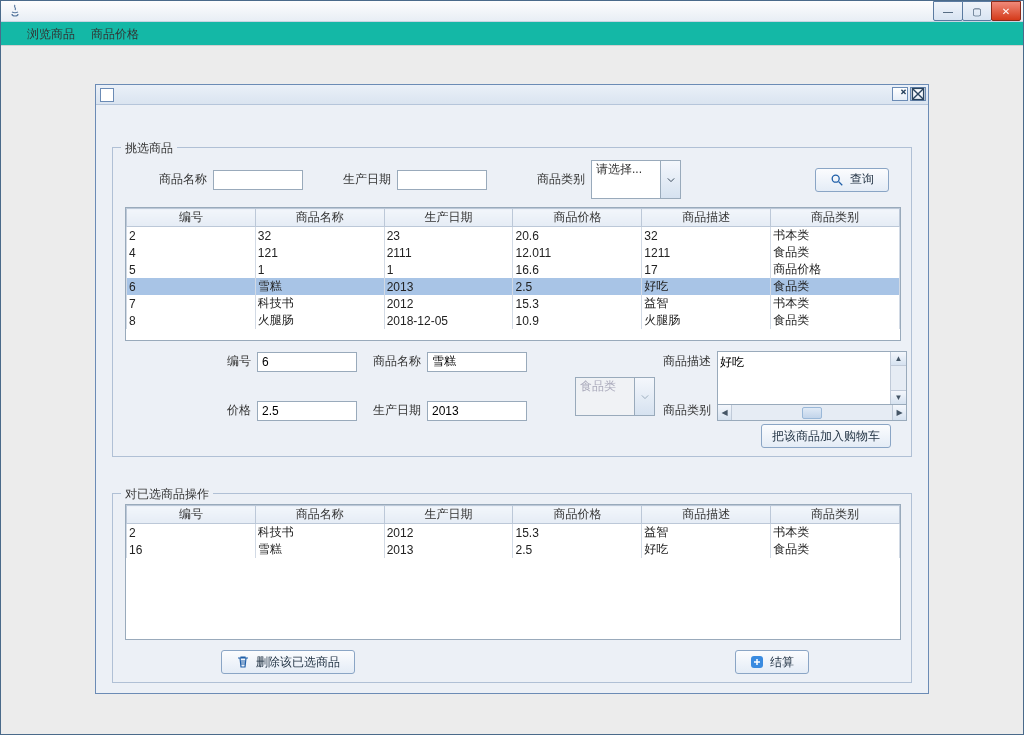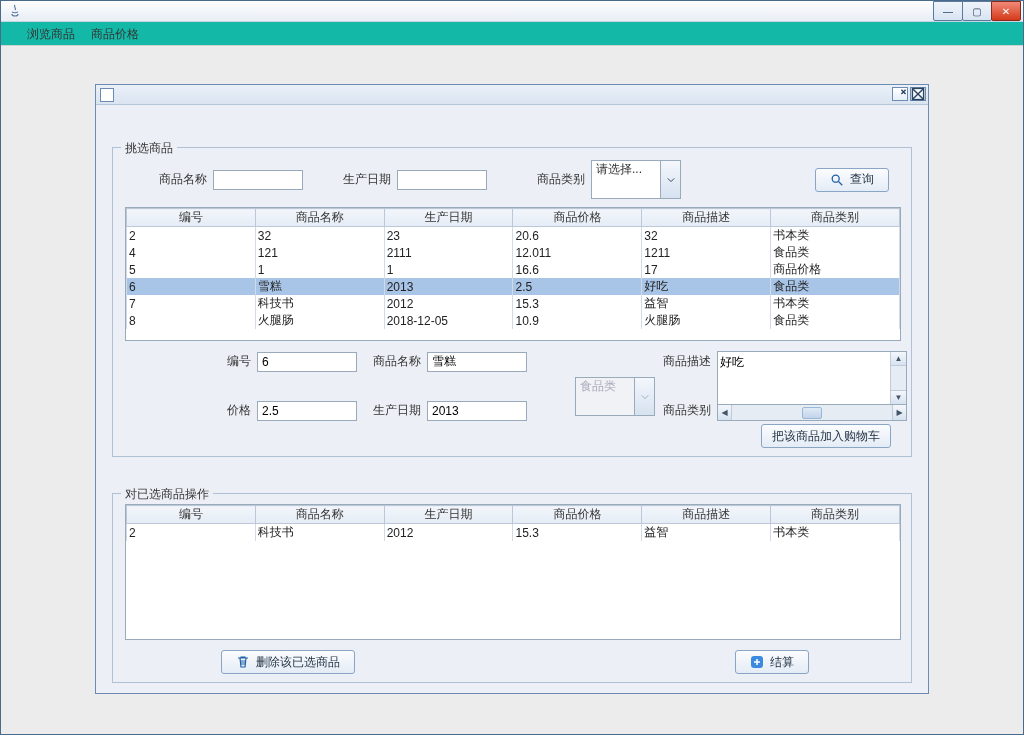--- a/index.html
+++ b/index.html
@@ -495,20 +495,28 @@
                 </thead>
               <tbody id="cart-body">
                   <tr>
                     <td>2</td>
                     <td>科技书</td>
                     <td>2012</td>
                     <td>15.3</td>
                     <td>益智</td>
                     <td>书本类</td>
                   </tr>
+                  <tr>
+                    <td>16</td>
+                    <td>雪糕</td>
+                    <td>2013</td>
+                    <td>2.5</td>
+                    <td>好吃</td>
+                    <td>食品类</td>
+                  </tr>
                 </tbody>
             </table>
           </div>
 
           <div class="bottom-actions">
             <button class="btn">
               <span class="ic">
                 <svg viewBox="0 0 14 14">
                     <path d="M2 3h10M5 3V2h4v1M4 3l1 9h4l1-9" fill="none" stroke="#1f5fa8" stroke-width="1.2"></path>
                     <path d="M6 5v5M8 5v5" stroke="#1f5fa8" stroke-width="1"></path>

